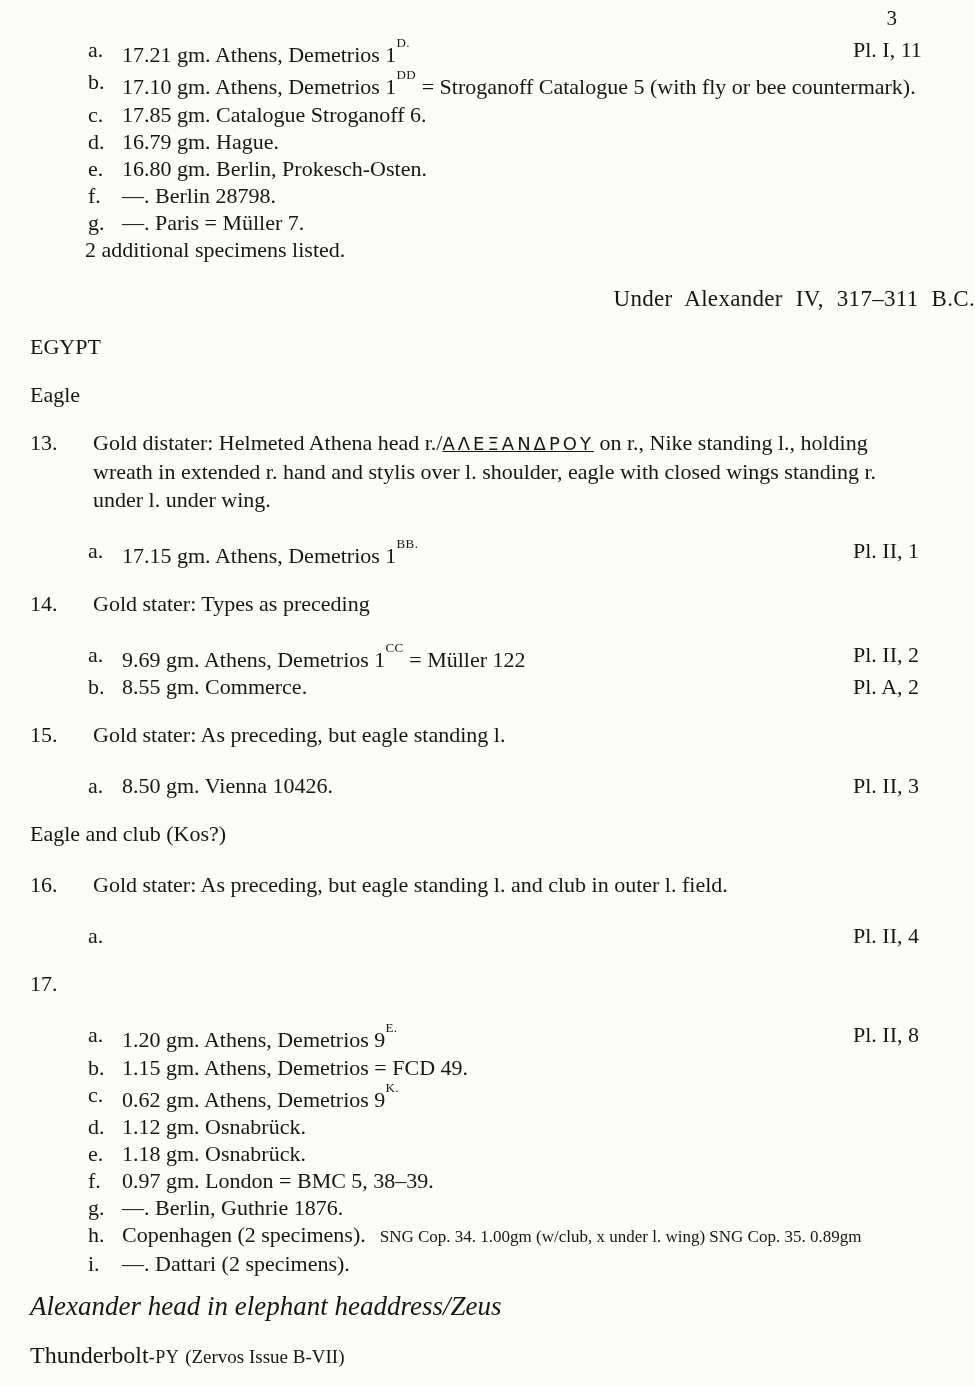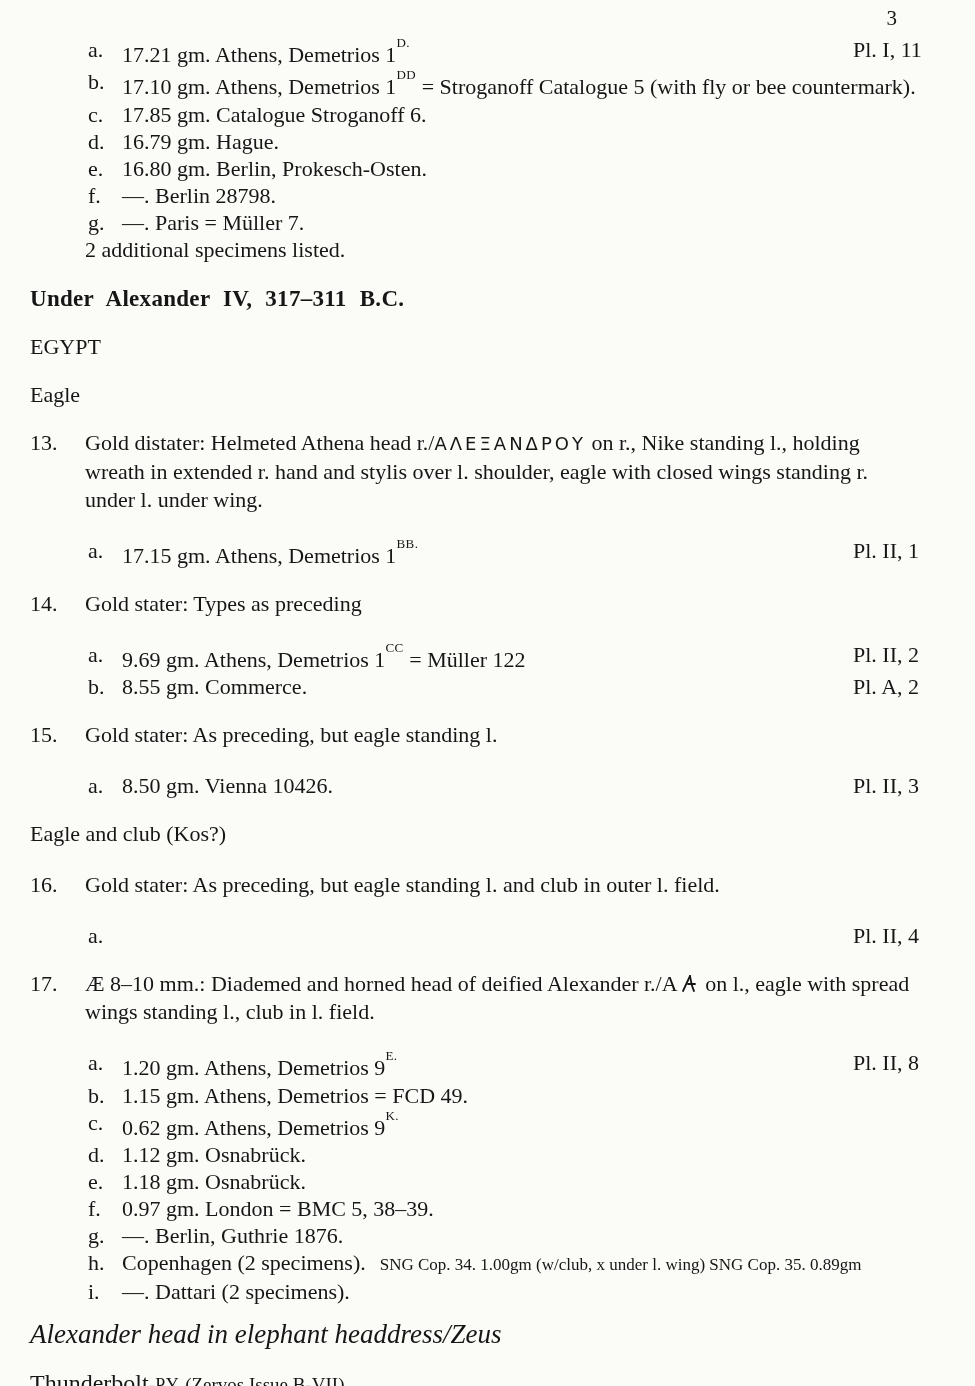--- a/index.html
+++ b/index.html
@@ -17,34 +17,35 @@
   .entries { margin-top:6px; }
   .entry { position:relative; display:flex; line-height:27px; }
   .letter { flex:0 0 34px; margin-left:88px; }
   .etext { width:840px; }
   .plate { position:absolute; left:853px; top:0; white-space:nowrap;text-align:right; }
   sup.cat { font-size:13px; position:relative; top:-7px; letter-spacing:0.5px; }
   .note { margin-left:85px; line-height:27px; }
 
   .heading {
     margin:22px 0 0 30px;
-    font-size:23px; font-weight:bold;
+    font-size:23px; font-weight:normal;
     word-spacing:7px; letter-spacing:0.3px;
     line-height:27px;
+    text-align:right;
   }
   .plain { margin:21px 0 0 30px; line-height:27px; }
 
-  .item { display:flex; margin-top:21px; line-height:28px; }
+  .item { display:flex; margin-top:21px; line-height:28px;gap:8px; }
   .inum { flex:0 0 55px; margin-left:30px; }
   .idesc { width:834px; }
   .gap { margin-top:23px; }
 
   .greek {
     font-family:"DejaVu Sans", sans-serif;
-    font-size:18px; letter-spacing:3px;
+    font-size:18px; letter-spacing:3px;text-decoration:underline;
   }
   .mono-svg { display:inline-block; vertical-align:-2px; margin:0 3px; }
   .mono-svg path { stroke:#161616; stroke-width:1.8; fill:none; stroke-linecap:round; }
 
   .sng { font-size:17px; margin-left:14px; white-space:nowrap; }
 
   .ital { margin:16px 0 0 30px; font-style:italic; font-size:27px; line-height:27px; }
   .tb { margin:21px 0 0 30px; font-size:24px; line-height:28px; }
   .tb-sub { font-size:18px; letter-spacing:0.5px; }
   .tb-paren { font-size:19px; }
@@ -142,25 +143,20 @@
   </div>
   <div class="entries gap">
     <div class="entry">
       <span class="letter">a.</span>
       <span class="plate">Pl. II, 4</span>
     </div>
   </div>
 
   <div class="item">
     <span class="inum">17.</span>
-    <span class="idesc"><span>Æ 8–10 mm.: Diademed and horned head of deified Alexander r./A</span><svg class="mono-svg" width="16" height="19" viewBox="0 0 16 19">
-          <path d="M2,17 L9,2"></path>
-          <path d="M9,2 C10,7 10.5,12 13,17"></path>
-          <path d="M7,10 L14,10"></path>
-        </svg><span> on l., eagle with spread wings standing l., club in l. field.</span></span>
   </div>
   <div class="entries gap">
     <div class="entry">
       <span class="letter">a.</span>
       <span class="etext"><span>1.20 gm. Athens, Demetrios 9</span><sup class="cat">E.</sup></span>
       <span class="plate">Pl. II, 8</span>
     </div>
     <div class="entry">
       <span class="letter">b.</span>
       <span class="etext">1.15 gm. Athens, Demetrios = FCD 49.</span>

